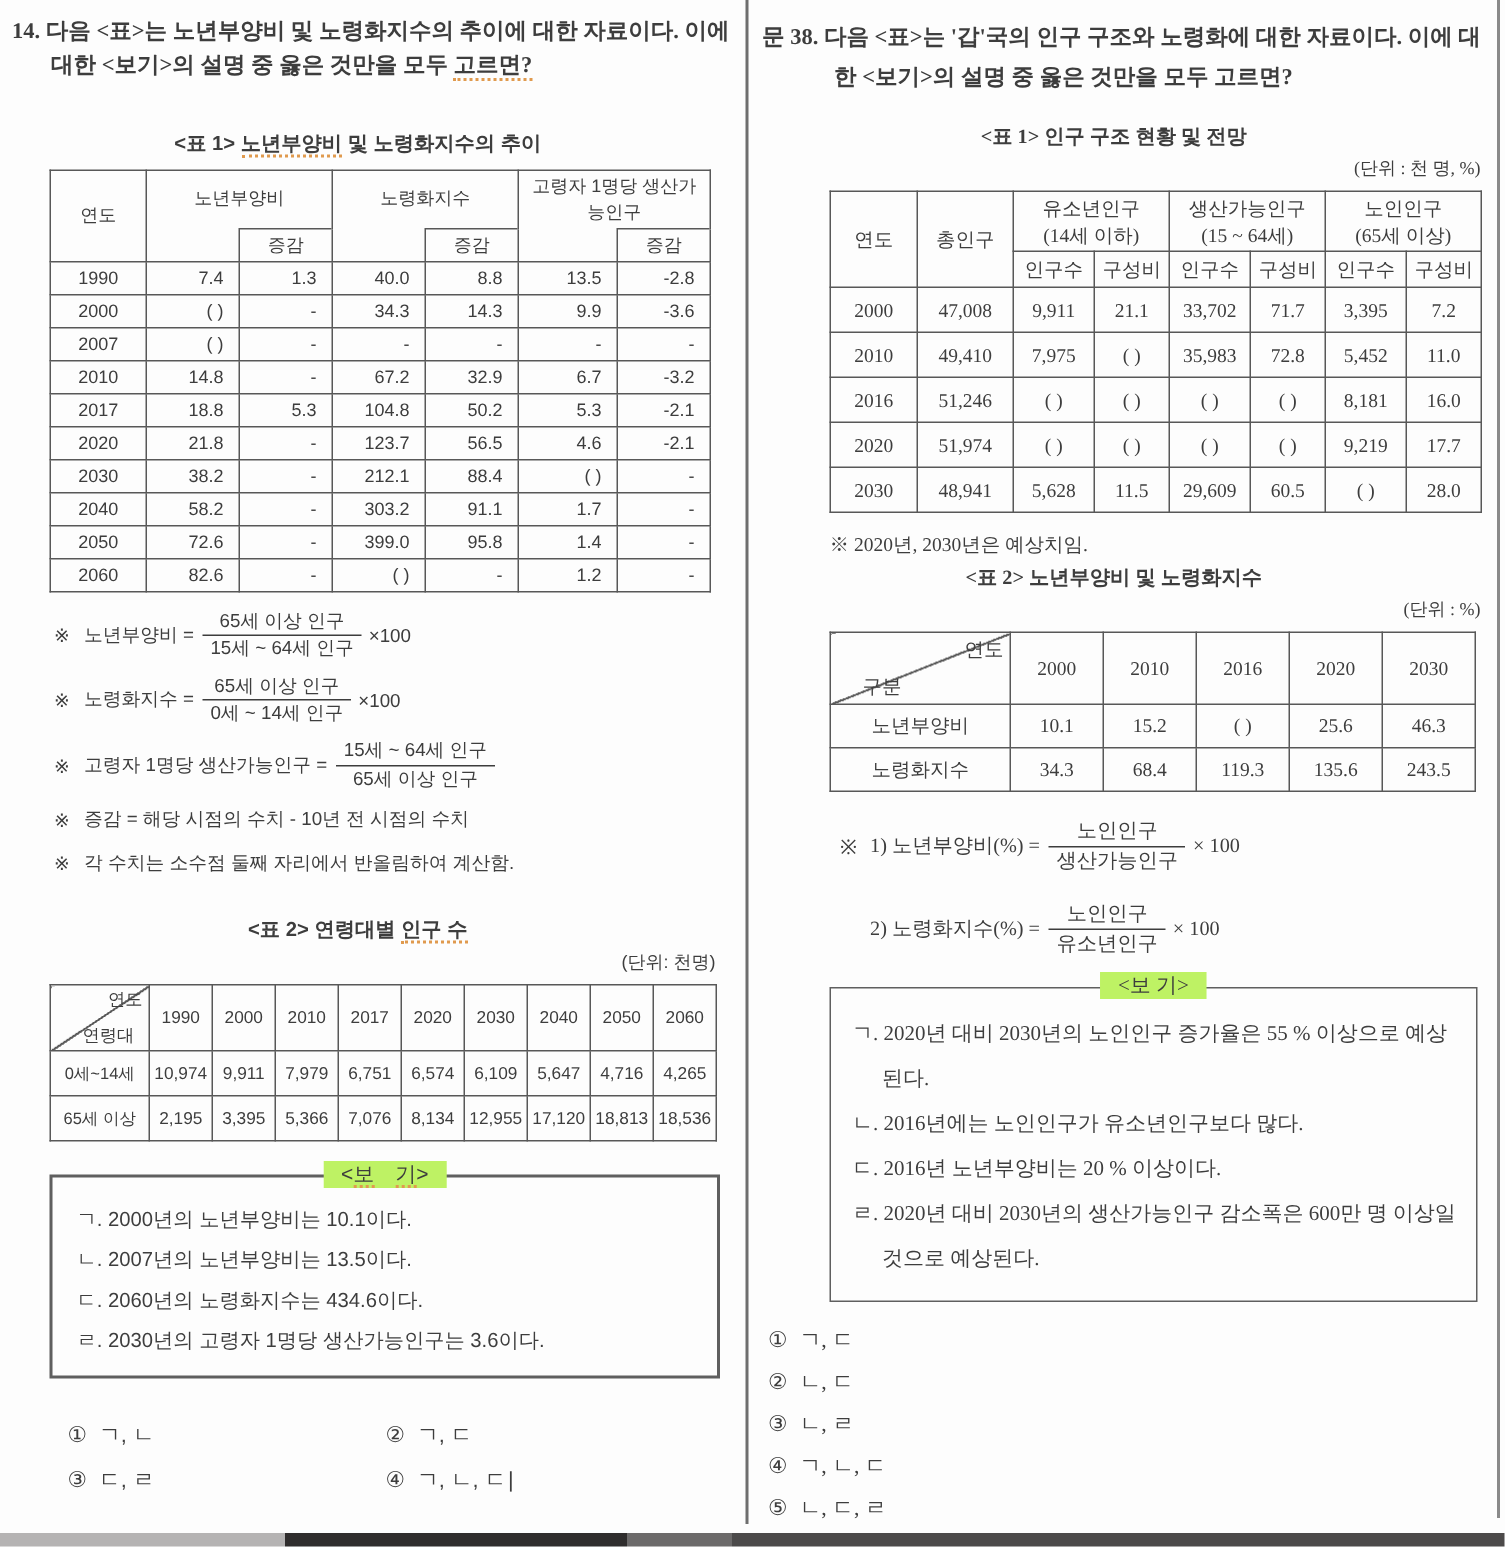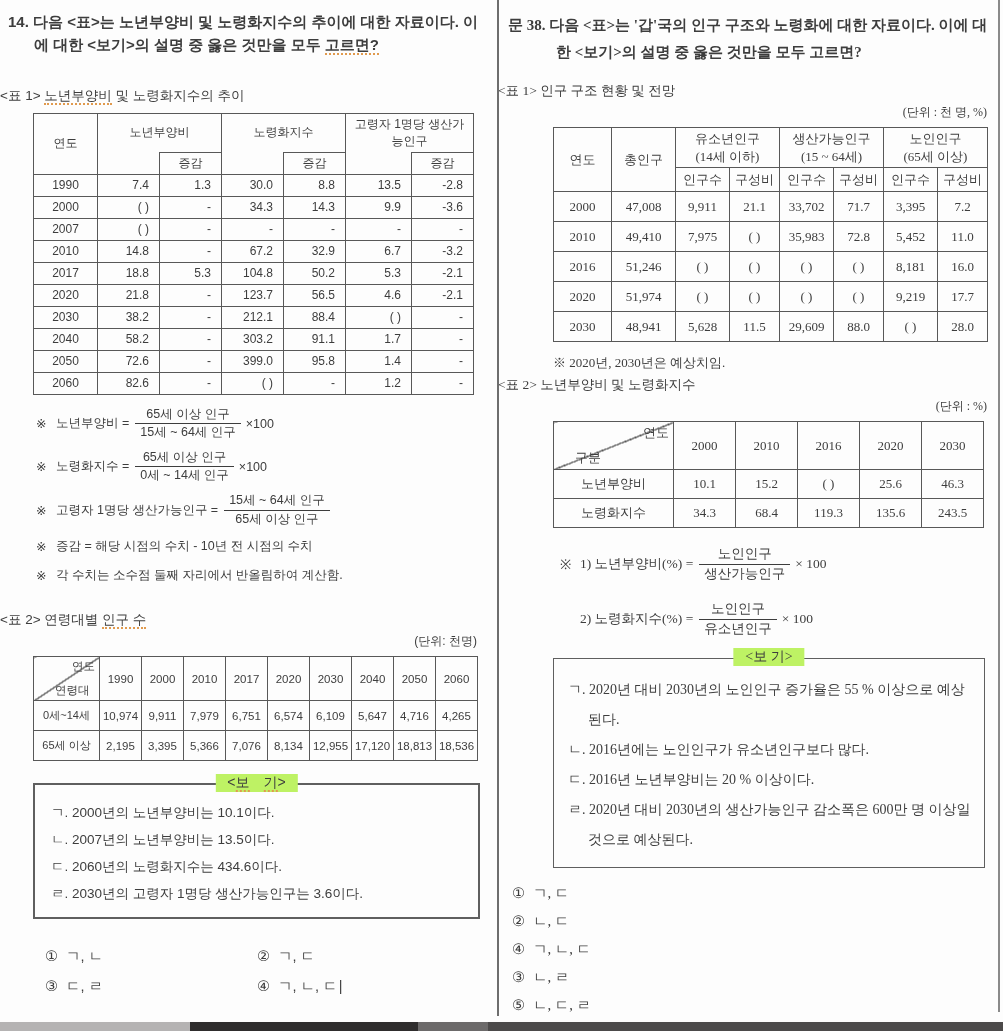--- a/index.html
+++ b/index.html
@@ -15,26 +15,26 @@
   .divider{position:absolute; left:497px; top:0; width:2px; height:1016px; background:var(--divider);}
   .right-border{position:absolute; left:998px; top:0; width:2px; height:1012px; background:#8a8a8a;}
   .taskbar{position:absolute; left:0; bottom:0; width:1003px; height:9px; display:flex;}
   .taskbar div{height:100%;}
   
   .col{position:absolute; top:0;}
   .col-left{left:0; width:497px;}
   .col-right{left:498px; width:500px; font-family:"Liberation Serif","DejaVu Serif",serif;}
   
   .q-title{margin:10px 6px 0 8px; font-size:15px; font-weight:700; line-height:1.55;
-           padding-left:26px; text-indent:-26px;}
+           padding-left:26px; text-indent:-26px;font-family:Liberation Serif, serif;}
   .col-right .q-title{margin:12px 4px 0 10px; font-weight:700; font-size:15px;
            padding-left:48px; text-indent:-48px; line-height:1.8;}
   .spell-u{border-bottom:2px dotted var(--spell);}
   
-  .caption{text-align:left; font-size:13.5px; margin-top:30px;}
+  .caption{text-align:center; font-size:13.5px; margin-top:30px;font-weight:bold;}
   .unit{font-size:12px; text-align:right; margin-top:4px;}
   
   table{border-collapse:collapse; font-size:12px; color:var(--text);}
   th,td{border:1px solid var(--border); text-align:center; padding:2px 3px; font-weight:400;}
   
   .t-trend{margin:8px 0 0 33px;}
   .t-trend th{height:22px;}
   .t-trend .grp{border-bottom:none; height:32px;}
   .t-trend .merge-up{border-top:none;}
   .t-trend td{height:22px; text-align:right; padding-right:10px;}
@@ -129,21 +129,21 @@
         <th>증감</th>
         <th class="merge-up"></th>
         <th>증감</th>
       </tr>
     </thead>
     <tbody>
         <tr>
           <td>1990</td>
           <td>7.4</td>
           <td>1.3</td>
-          <td>30.0</td>
+          <td>40.0</td>
           <td>8.8</td>
           <td>13.5</td>
           <td>-2.8</td>
         </tr>
         <tr>
           <td>2000</td>
           <td>(  )</td>
           <td>-</td>
           <td>34.3</td>
           <td>14.3</td>
@@ -426,21 +426,21 @@
           <td>(  )</td>
           <td>9,219</td>
           <td>17.7</td>
         </tr>
         <tr>
           <td>2030</td>
           <td>48,941</td>
           <td>5,628</td>
           <td>11.5</td>
           <td>29,609</td>
-          <td>88.0</td>
+          <td>60.5</td>
           <td>(  )</td>
           <td>28.0</td>
         </tr>
       </tbody>
   </table>
 
   <div class="note">※  2020년, 2030년은 예상치임.</div>
 
   <div class="caption" style="width:489px; margin-top:4px;">&lt;표 2&gt; 노년부양비 및 노령화지수</div>
   <div class="unit u-right">(단위 : %)</div>
@@ -510,22 +510,22 @@
       <li>ㄱ. 2020년 대비 2030년의 노인인구 증가율은 55 % 이상으로 예상된다.</li>
       <li>ㄴ. 2016년에는 노인인구가 유소년인구보다 많다.</li>
       <li>ㄷ. 2016년 노년부양비는 20 % 이상이다.</li>
       <li>ㄹ. 2020년 대비 2030년의 생산가능인구 감소폭은 600만 명 이상일 것으로 예상된다.</li>
     </ul>
   </div>
 
   <div class="options-list">
     <div class="option"><span class="onum">①</span><span>ㄱ, ㄷ</span></div>
     <div class="option"><span class="onum">②</span><span>ㄴ, ㄷ</span></div>
+    <div class="option"><span class="onum">③</span><span>ㄴ, ㄹ</span></div>
     <div class="option"><span class="onum">④</span><span>ㄱ, ㄴ, ㄷ</span></div>
-    <div class="option"><span class="onum">③</span><span>ㄴ, ㄹ</span></div>
     <div class="option"><span class="onum">⑤</span><span>ㄴ, ㄷ, ㄹ</span></div>
   </div>
 </div>
 
 <div class="divider"></div>
 <div class="right-border"></div>
 <div class="taskbar">
     <div style="width: 190px; background: rgb(181, 179, 179);"></div>
     <div style="width: 228px; background: rgb(47, 45, 45);"></div>
     <div style="width: 70px; background: rgb(108, 106, 106);"></div>

